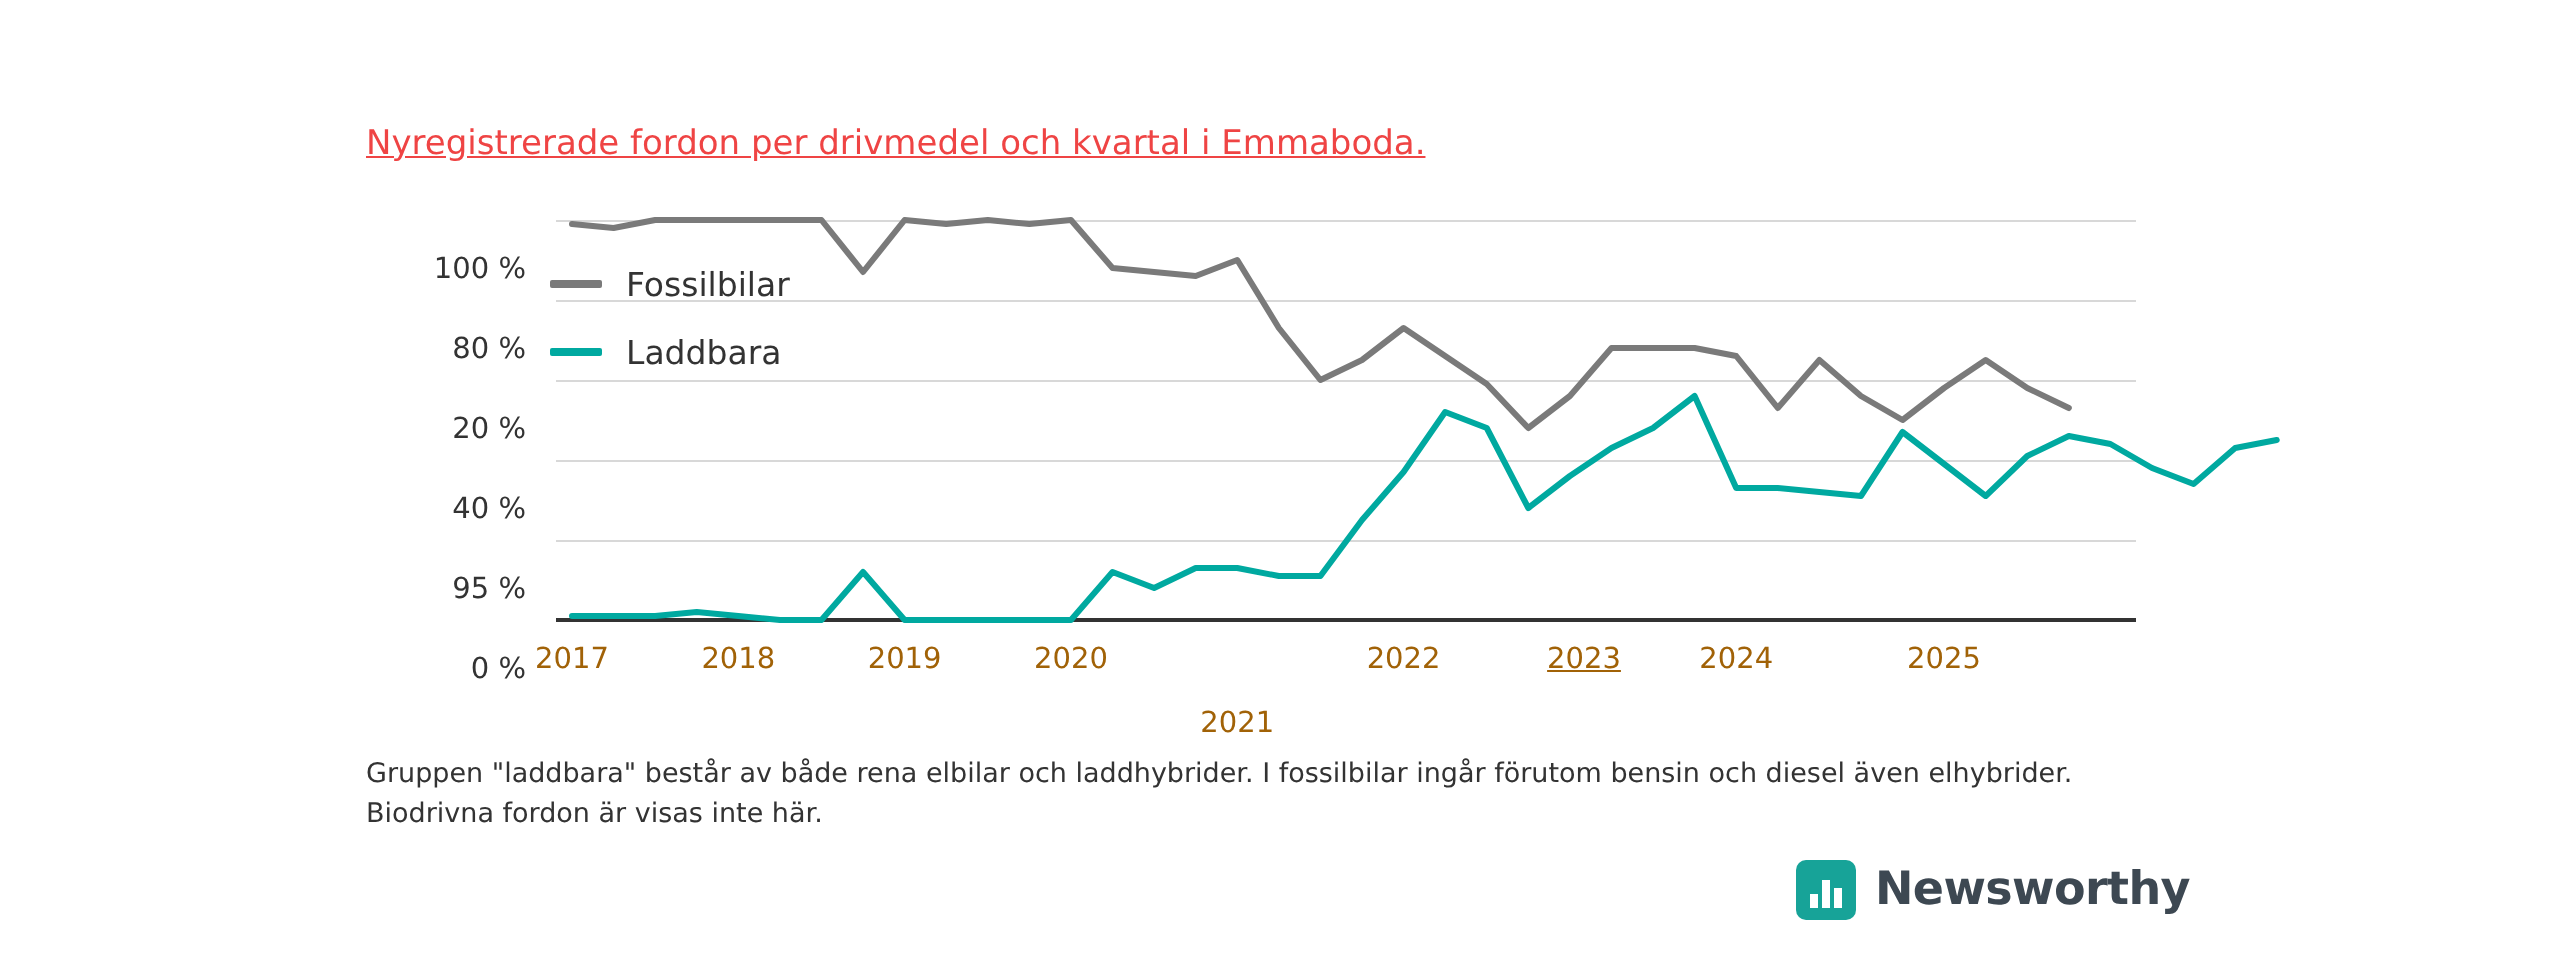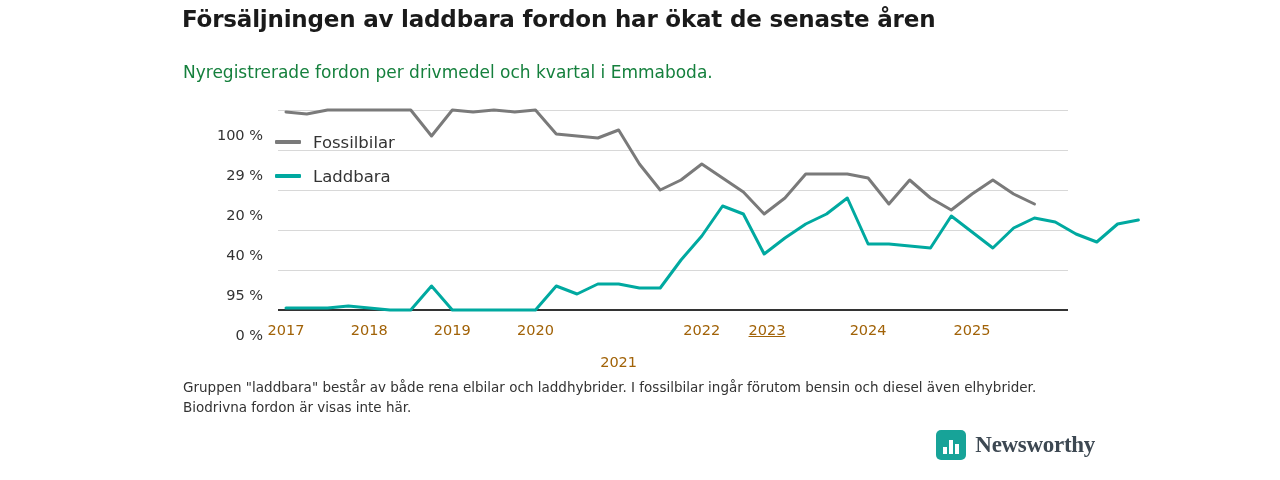--- a/index.html
+++ b/index.html
@@ -30,21 +30,22 @@
     color: #1a1a1a;
     letter-spacing: -0.2px;
   }
   .subtitle {
     position: absolute;
     left: 183px;
     top: 62px;
     width: 1000px;
     font-size: 17px;
     font-weight: normal;
-    color: #15803d;
+    color: #ef4444;
+    text-decoration: underline;
   }
   .chart-area {
     position: absolute;
     left: 183px;
     top: 100px;
     width: 900px;
     height: 240px;
   }
   .plot {
     position: absolute;
@@ -146,58 +147,56 @@
     display: block;
     width: 4px;
     margin: 0 1px;
     background: #ffffff;
   }
   .brand-text {
     font-size: 23px;
     font-weight: bold;
     color: #3d4852;
     letter-spacing: -0.3px;
-    font-family: Liberation Serif, serif;
   }
   svg.series {
     position: absolute;
     left: 0;
     top: 0;
     overflow: visible;
   }
 </style>
 </head>
 <body>
 
 <div class="page">
 
-  <div class="title">Försäljningen av laddbara fordon har ökat de senaste åren</div>
   <div class="subtitle">Nyregistrerade fordon per drivmedel och kvartal i Emmaboda.</div>
 
   <div class="chart-area">
     <div class="plot" id="plot">
         <div class="axisline" style="top: 199px;"></div>
         <div class="ytick" style="top: 200px;">0 %</div>
         <div class="gridline" style="top: 160px;"></div>
         <div class="ytick" style="top: 160px;">95 %</div>
         <div class="gridline" style="top: 120px;"></div>
         <div class="ytick" style="top: 120px;">40 %</div>
         <div class="gridline" style="top: 80px;"></div>
         <div class="ytick" style="top: 80px;">20 %</div>
         <div class="gridline" style="top: 40px;"></div>
-        <div class="ytick" style="top: 40px;">29 %</div>
+        <div class="ytick" style="top: 40px;">80 %</div>
         <div class="gridline" style="top: 0px;"></div>
         <div class="ytick" style="top: 0px;">100 %</div>
         <div class="xtick" style="left: 8px;">2017</div>
         <div class="xtick" style="left: 91.1579px;">2018</div>
         <div class="xtick" style="left: 174.316px;">2019</div>
         <div class="xtick" style="left: 257.474px;">2020</div>
         <div class="xtick" style="left: 340.632px; margin-top: 32px;">2021</div>
         <div class="xtick" style="left: 423.789px;">2022</div>
-        <div class="xtick" style="left: 489px; text-decoration: underline;">2023</div>
+        <div class="xtick" style="left: 514px; text-decoration: underline;">2023</div>
         <div class="xtick" style="left: 590.105px;">2024</div>
         <div class="xtick" style="left: 694px;">2025</div>
         <svg class="series" width="790" height="200">
           <polyline points="8,2 28.789473684210527,4 49.578947368421055,0 70.36842105263159,0 91.15789473684211,0 111.94736842105263,0 132.73684210526318,0 153.5263157894737,26 174.31578947368422,0 195.10526315789474,2 215.89473684210526,0 236.6842105263158,2 257.47368421052636,0 278.2631578947369,24 299.0526315789474,26 319.8421052631579,28 340.63157894736844,20 361.42105263157896,54 382.2105263157895,80 403,70 423.7894736842105,54 444.5789473684211,68 465.3684210526316,82 486.15789473684214,104 506.94736842105266,87.99999999999999 527.7368421052632,64 548.5263157894738,64 569.3157894736843,64 590.1052631578948,68 610.8947368421053,94 631.6842105263158,70 652.4736842105264,87.99999999999999 673.2631578947369,100 694.0526315789474,84.00000000000001 714.8421052631579,70 735.6315789473684,84.00000000000001 756.421052631579,94" fill="none" stroke="#7a7a7a" stroke-width="3" stroke-linejoin="round" stroke-linecap="round"></polyline>
           <polyline points="8,198 28.789473684210527,198 49.578947368421055,198 70.36842105263159,196 91.15789473684211,198 111.94736842105263,200 132.73684210526318,200 153.5263157894737,176 174.31578947368422,200 195.10526315789474,200 215.89473684210526,200 236.6842105263158,200 257.47368421052636,200 278.2631578947369,176 299.0526315789474,184 319.8421052631579,174 340.63157894736844,174 361.42105263157896,178 382.2105263157895,178 403,150 423.7894736842105,126 444.5789473684211,96 465.3684210526316,104 486.15789473684214,144 506.94736842105266,128 527.7368421052632,114 548.5263157894738,104 569.3157894736843,87.99999999999999 590.1052631578948,134 610.8947368421053,134 631.6842105263158,136 652.4736842105264,138 673.2631578947369,106 694.0526315789474,122 714.8421052631579,138 735.6315789473684,118 756.421052631579,108 777.2105263157895,112 798,124 818.7894736842105,132 839.578947368421,114 860.3684210526317,110" fill="none" stroke="#00a9a0" stroke-width="3" stroke-linejoin="round" stroke-linecap="round"></polyline>
         </svg>
       </div>
   </div>
 
   <div class="legend">

